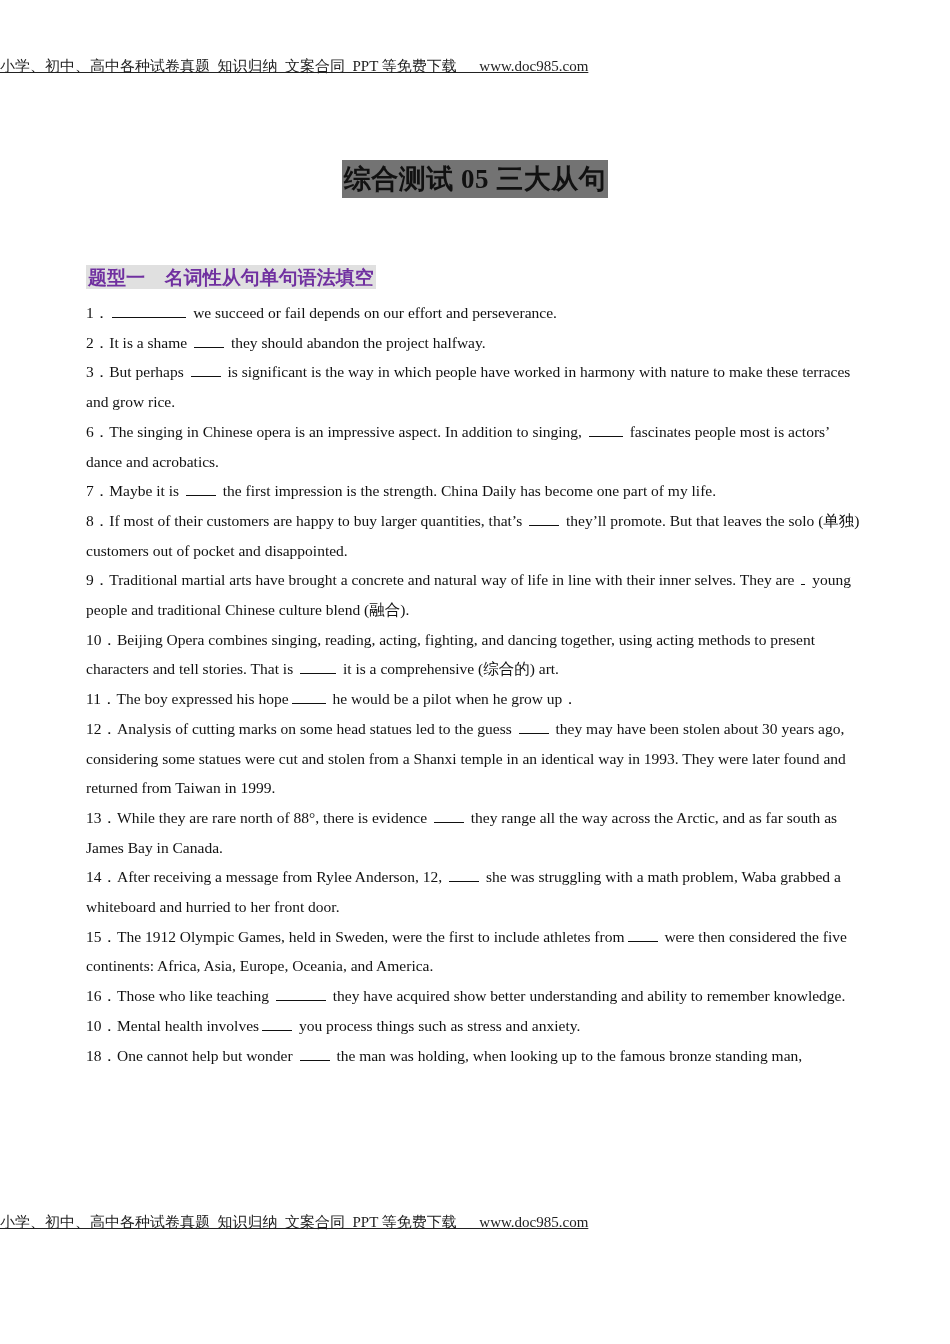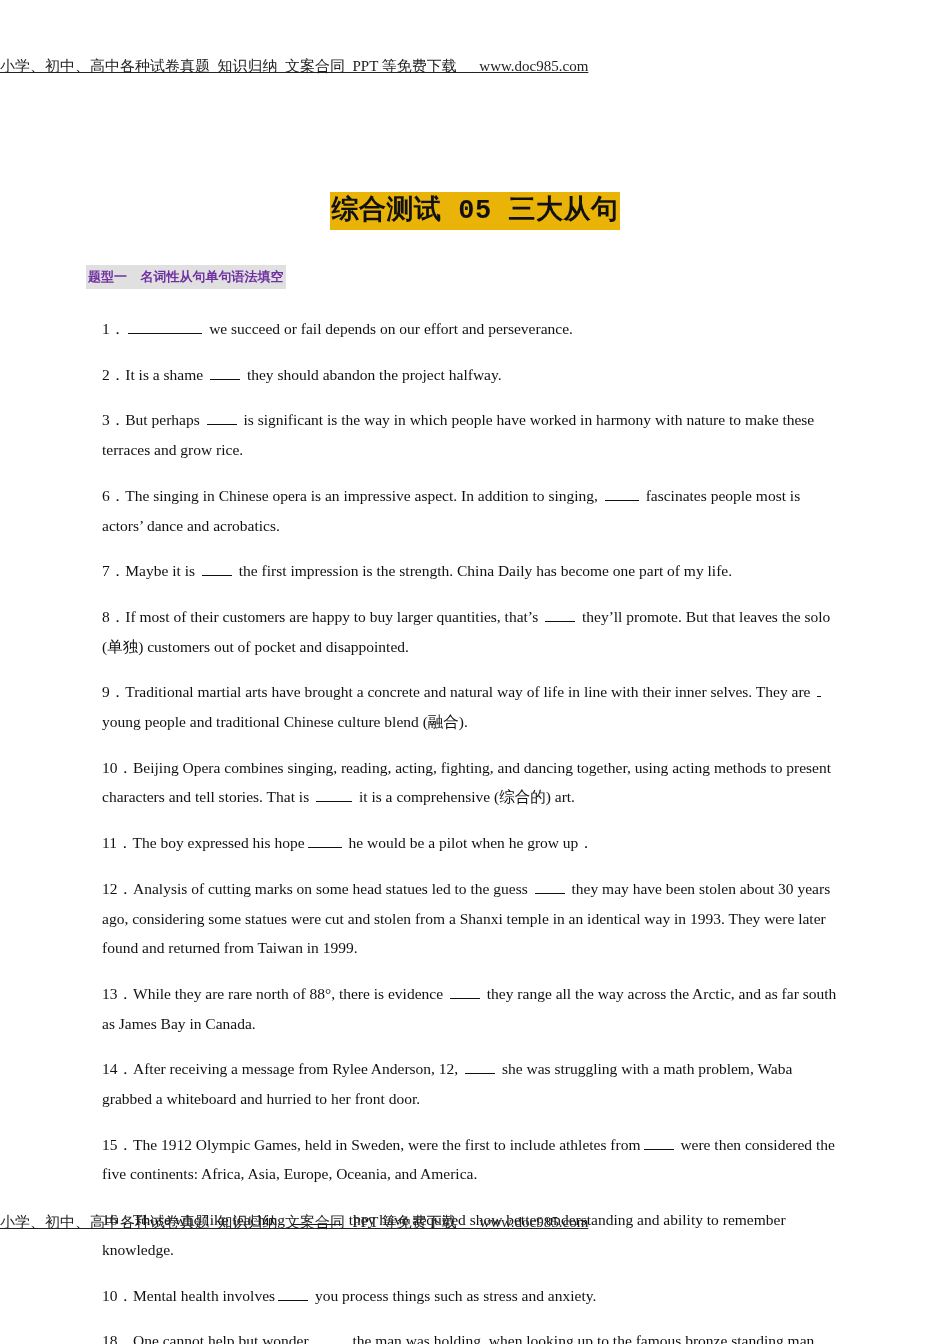--- a/index.html
+++ b/index.html
@@ -8,35 +8,35 @@
     font-family: "Liberation Serif", "DejaVu Serif", serif; color: #111;
   }
   .header, .footer {
     position: absolute; left: 0; width: 923px; text-align: left;
     font-size: 15px; color: #222; white-space: pre; text-decoration: underline;
   }
   .header { top: 57px; }
   .footer { top: 1213px; }
   .title-wrap { position: absolute; top: 160px; left: 0; width: 950px; text-align: center; }
   .title {
-    display: inline-block; background: #eab308; padding: 1px 2px;
-    font-family: Liberation Mono, monospace; font-weight: bold;
-    font-size: 27px; letter-spacing: 0.5px; color: #111; line-height: 36px; margin-top: 32px;
+    display: inline-block; background: #737373; padding: 1px 2px;
+    font-family: Liberation Serif, serif; font-weight: bold;
+    font-size: 27px; letter-spacing: 0.5px; color: #111; line-height: 36px;
   }
   .section {
     position: absolute; top: 265px; left: 86px;
     background: #e0e0e0; color: #7030a0;
     font-family: "DejaVu Sans", "Liberation Sans", sans-serif; font-weight: bold;
-    font-size: 13px; line-height: 24px; padding: 0 2px; white-space: pre;
+    font-size: 19px; line-height: 24px; padding: 0 2px; white-space: pre;
   }
   .questions {
     position: absolute; top: 298px; left: 86px; width: 775px;
     font-size: 15.5px; line-height: 29.7px;
   }
-  .q { margin: 16px; padding: 0; font-family: Liberation Serif, serif; }
+  .q { margin: 0; padding: 0; font-family: Liberation Serif, serif; }
   .blank { display: inline-block; border-bottom: 1.5px solid #111; height: 14px; vertical-align: baseline; margin: 0 3px; }
 </style>
 </head>
 <body>
 
 <div class="header">小学、初中、高中各种试卷真题  知识归纳  文案合同  PPT 等免费下载      www.doc985.com</div>
 
 <div class="title-wrap">
   <span class="title">综合测试 05   三大从句</span>
 </div>

